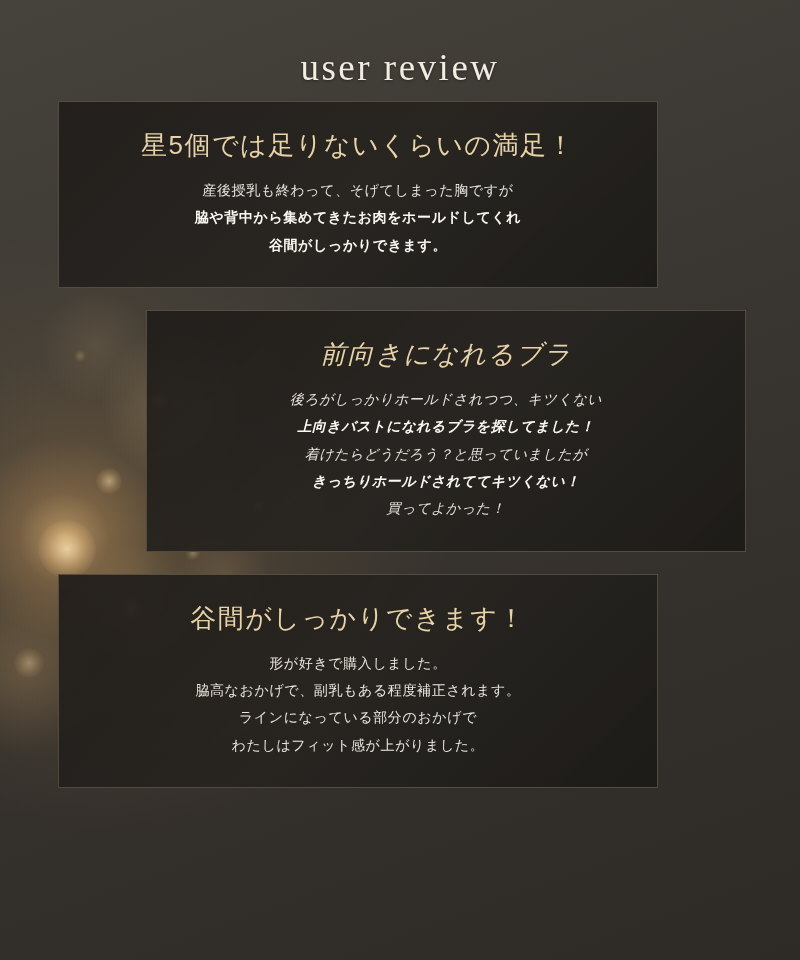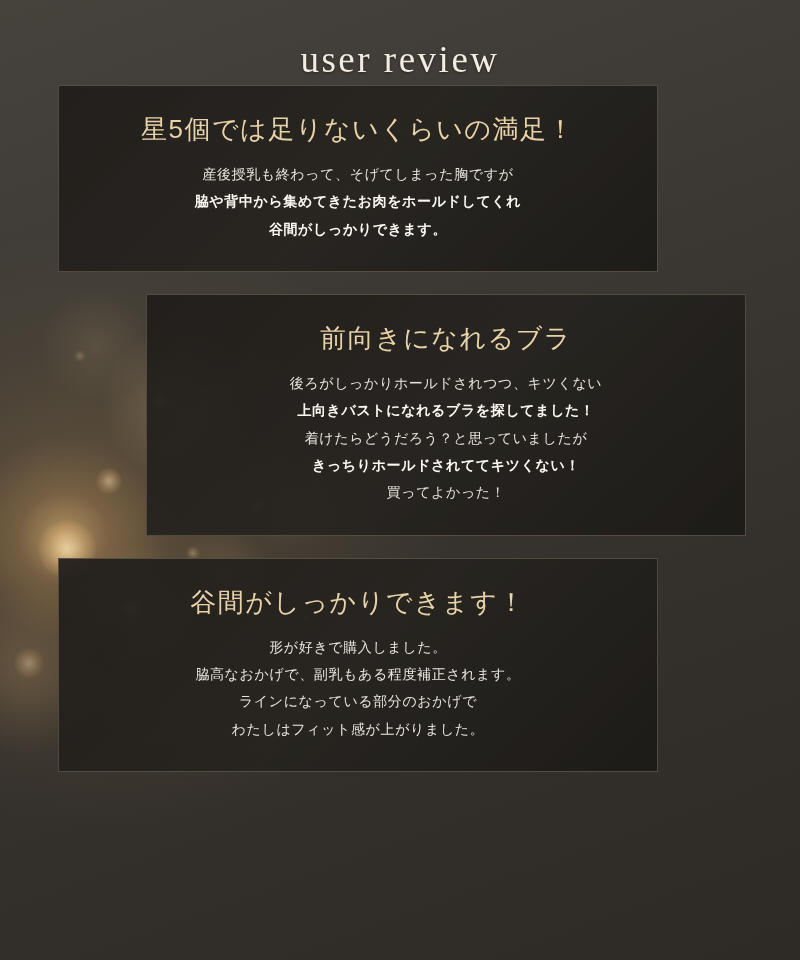--- a/index.html
+++ b/index.html
@@ -46,21 +46,21 @@
   }
 
   .title {
     text-align: center;
     color: #f2ece1;
     font-family: "Liberation Serif", serif;
     font-size: 37px;
     letter-spacing: 2.5px;
     font-weight: 400;
     padding-top: 34px;
-    margin: 4px;
+    margin: 12px;
     text-shadow: 0 1px 3px rgba(0,0,0,0.4);
   }
 
   .cards {
     position: relative;
   }
 
   .card {
     position: relative;
     box-sizing: border-box;
@@ -70,20 +70,21 @@
     text-align: center;
     margin-bottom: 22px;
   }
   .card.left {
     width: 600px;
     margin-left: 58px;
   }
   .card.right {
     width: 600px;
     margin-left: 146px;
+    font-style: italic;
   }
 
   .card-heading {
     color: #e8d3a8;
     font-size: 26px;
     font-weight: 400;
     letter-spacing: 1.5px;
     margin: 0 0 14px 0;
     line-height: 1.35;
   }

